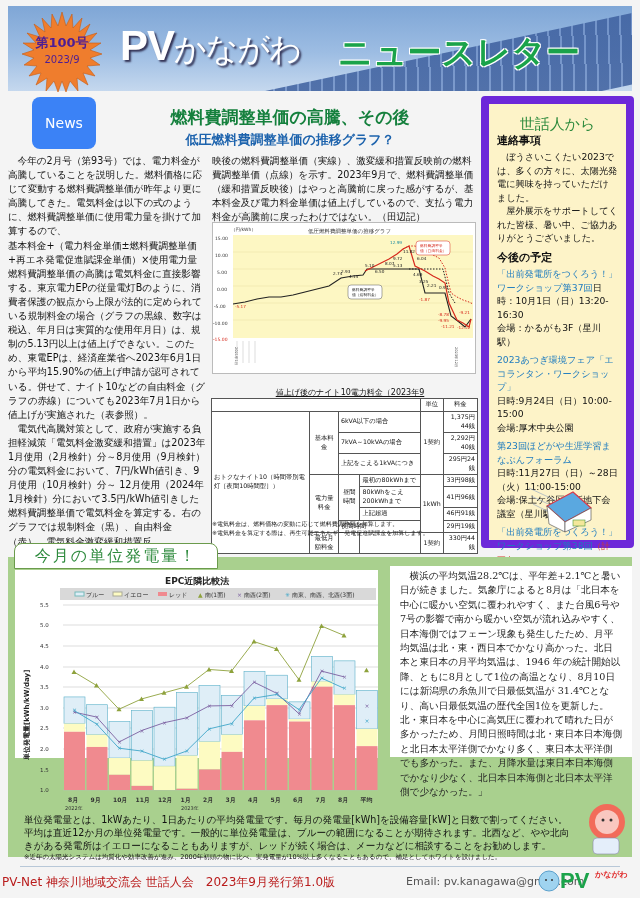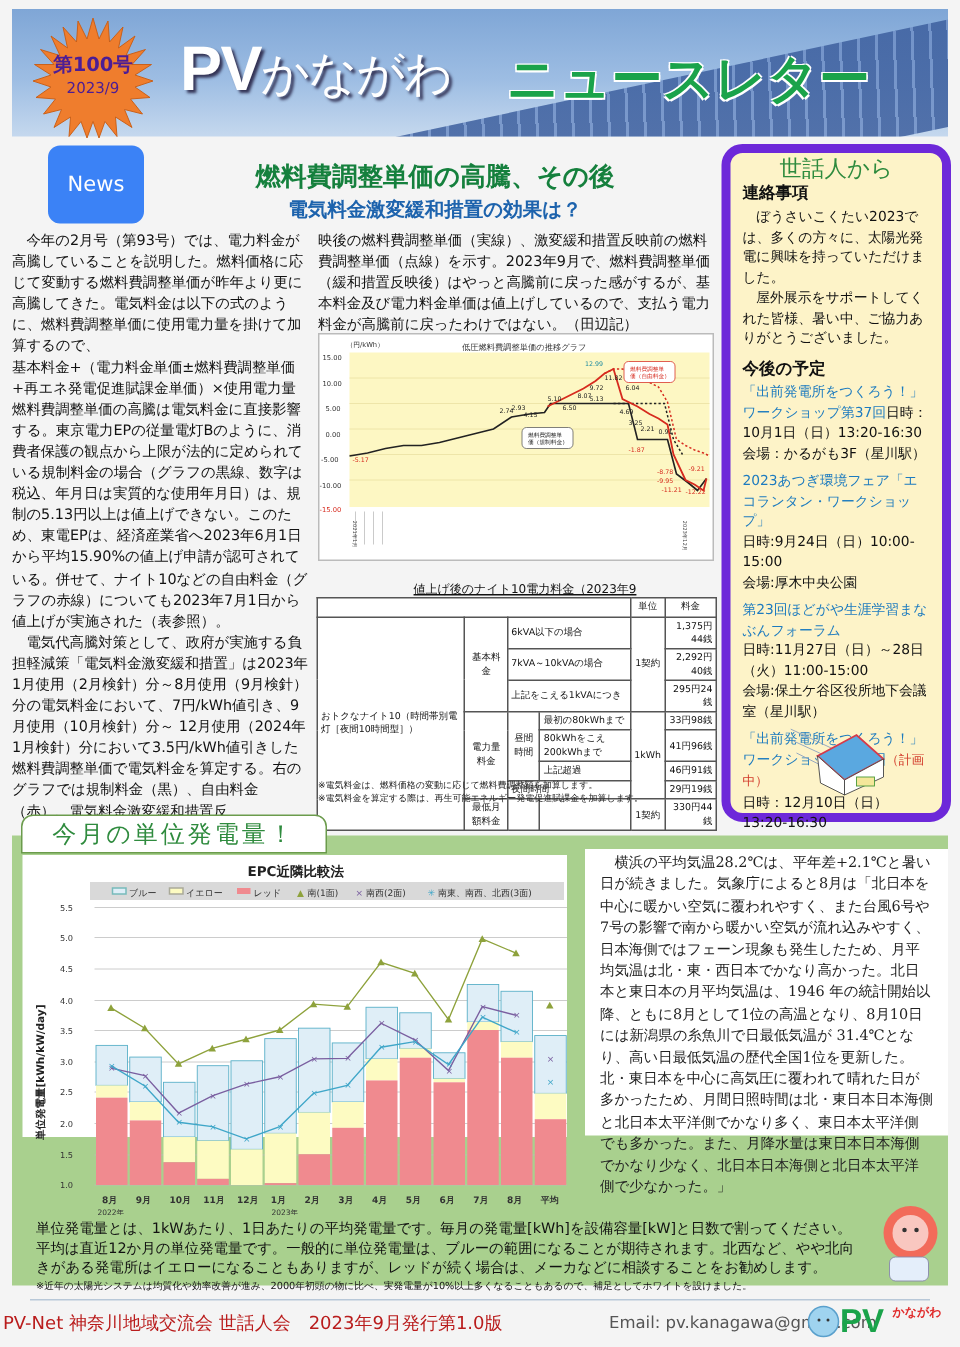--- a/index.html
+++ b/index.html
@@ -42,21 +42,21 @@
   
   .table-title { position: absolute; left: 270px; top: 387px; width: 160px; font-size: 8px; text-align: center; text-decoration: underline; }
   table.tariff { position: absolute; left: 211px; top: 398px; width: 267px; border-collapse: collapse; font-size: 6.3px; background: #fff; }
   table.tariff td { border: 1px solid #555; padding: 1px 2px; height: 12.5px; vertical-align: middle; }
   table.tariff td.r { text-align: right; }
   table.tariff td.c { text-align: center; }
   .notes { position: absolute; left: 212px; top: 519px; width: 266px; font-size: 6px; line-height: 9px; color: #222; }
 
   
   .sidebar { position: absolute; left: 481px; top: 96px; width: 153px; height: 452px; background: #fdf3c8;
-    border: 6px solid #6d28d9; border-radius: 14px; padding: 4px 8px; font-size: 9.2px; line-height: 13.5px; }
+    border: 8px solid #6d28d9; border-radius: 4px; padding: 14px 8px; font-size: 9.2px; line-height: 13.5px; }
   .sb-title { text-align: center; color: #2f8b3e; font-size: 15px; margin-bottom: 2px; }
   .sb-h { font-weight: bold; font-size: 11px; margin: 2px 0 3px 0; }
   .sb-p { text-indent: 1em; }
   .ev-title { color: #1d7bbf; }
   .ev-block { margin-bottom: 5px; }
   .ev-plan { color: #d23a2a; font-size: 8.5px; }
   .house { position: absolute; left: 40px; top: 380px; }
 
   
   .gen-tab { position: absolute; left: 14px; top: 543px; width: 204px; height: 26px; background: #fff; border: 1px solid #6b9b4c;
@@ -96,21 +96,21 @@
   </div>
 </div>
 <div class="title-pv">
   <span>PV</span><span class="title-kanagawa">かながわ</span>
 </div>
 <div class="title-news">ニュースレター</div>
 
 <div class="news-tag">News</div>
 <div class="headline">
   <span class="headline-main">燃料費調整単価の高騰、その後</span>
-  <span class="headline-sub">電気料金激変緩和措置の効果は？</span>
+  <span class="headline-sub">低圧燃料費調整単価の推移グラフ？</span>
 </div>
 
 <div class="col-left">
   <p>今年の2月号（第93号）では、電力料金が高騰していることを説明した。燃料価格に応じて変動する燃料費調整単価が昨年より更に高騰してきた。電気料金は以下の式のように、燃料費調整単価に使用電力量を掛けて加算するので、</p>
   <div>基本料金+（電力料金単価±燃料費調整単価+再エネ発電促進賦課金単価）×使用電力量</div>
   <div>燃料費調整単価の高騰は電気料金に直接影響する。東京電力EPの従量電灯Bのように、消費者保護の観点から上限が法的に定められている規制料金の場合（グラフの黒線、数字は税込、年月日は実質的な使用年月日）は、規制の5.13円以上は値上げできない。このため、東電EPは、経済産業省へ2023年6月1日から平均15.90%の値上げ申請が認可されている。併せて、ナイト10などの自由料金（グラフの赤線）についても2023年7月1日から値上げが実施された（表参照）。</div>
   <p>電気代高騰対策として、政府が実施する負担軽減策「電気料金激変緩和措置」は2023年1月使用（2月検針）分～8月使用（9月検針）分の電気料金において、7円/kWh値引き、9月使用（10月検針）分～ 12月使用（2024年1月検針）分において3.5円/kWh値引きした燃料費調整単価で電気料金を算定する。右のグラフでは規制料金（黒）、自由料金（赤）、電気料金激変緩和措置反</p>
 </div>
 <div class="col-mid-text">映後の燃料費調整単価（実線）、激変緩和措置反映前の燃料費調整単価（点線）を示す。2023年9月で、燃料費調整単価（緩和措置反映後）はやっと高騰前に戻った感がするが、基本料金及び電力料金単価は値上げしているので、支払う電力料金が高騰前に戻ったわけではない。（田辺記）</div>
 

